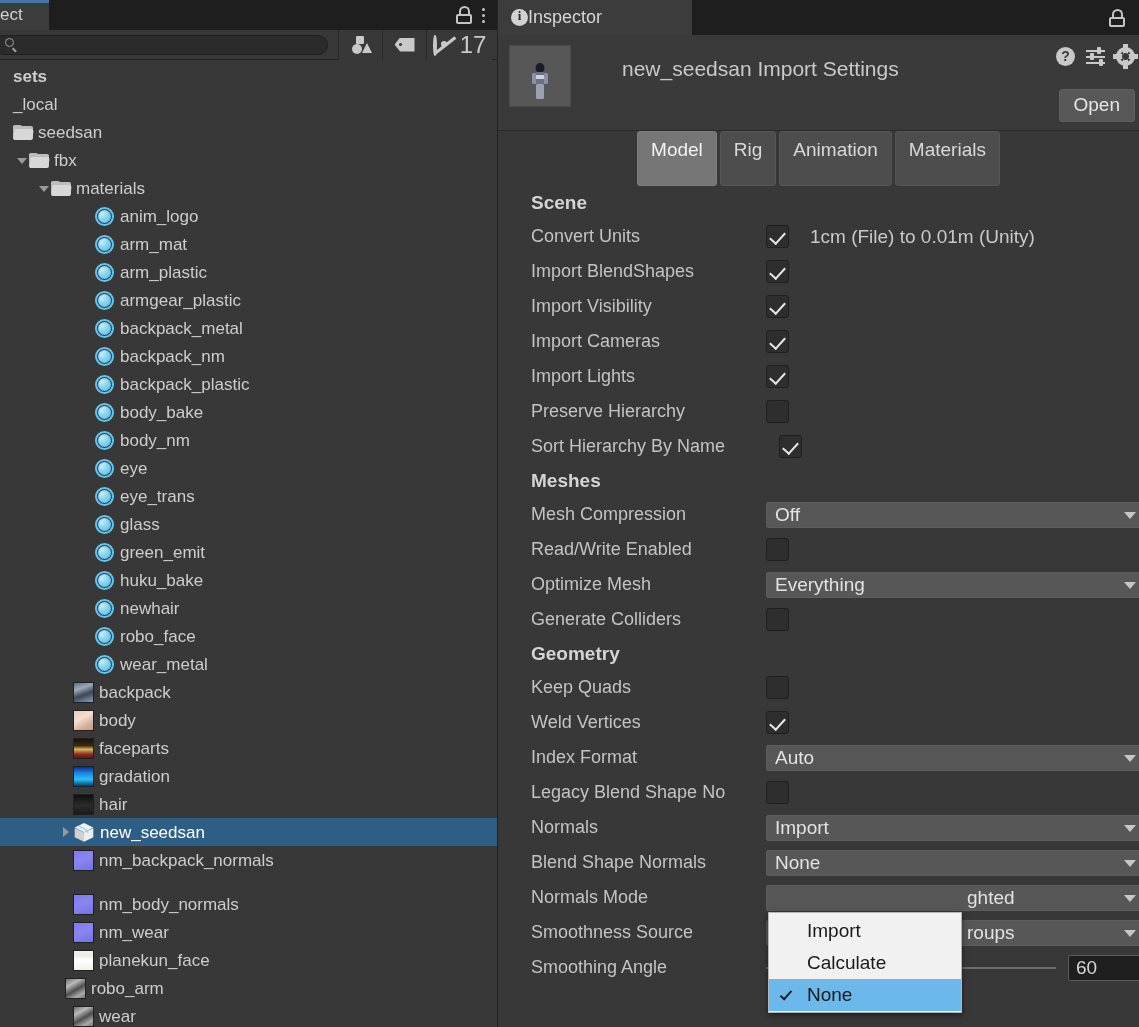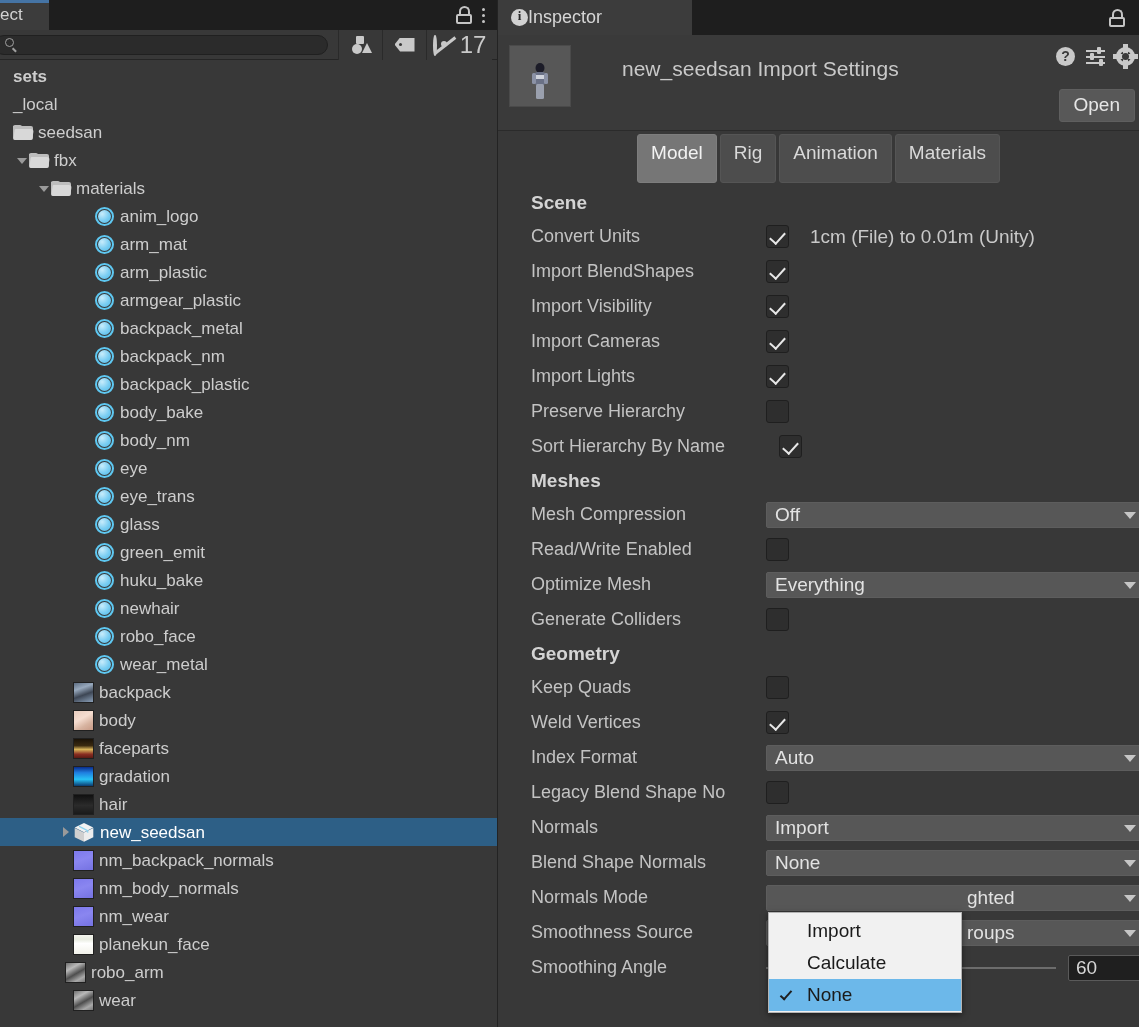--- a/index.html
+++ b/index.html
@@ -189,21 +189,21 @@
   .ico-gear .t2{position:absolute;left:-3px;top:7px;width:25px;height:5px;background:#c9c9c9;}
   .ico-gear .c{position:absolute;left:6px;top:6px;width:7px;height:7px;border-radius:50%;background:#3a3a3a;z-index:3;}
   .btn-open {
     position: absolute; right: 4px; bottom: 8px;
     background: #585858; color: #e6e6e6; font-size: 19px;
     padding: 4px 14px 5px; border: 1px solid #5f5f5f; border-radius: 3px;
   }
 
   .insp-tabs-row { height: 55px; display:flex; align-items:center; justify-content:center; gap: 3px; background:#383838;}
   .mtab {
-    background:#4d4d4d; color:#d9d9d9; font-size:19px; padding: 7px 13px 18px;
+    background:#4d4d4d; color:#d9d9d9; font-size:19px; padding: 7px 13px 24px;
     border-radius: 3px; border:1px solid #555;
   }
   .mtab.active { background:#767676; color:#f2f2f2; border-color:#7d7d7d;}
 
   .insp-body { flex: 1; position: relative; overflow: hidden; padding-left: 33px; }
   .sec-title { color:#d4d4d4; font-size:19px; font-weight:bold; height:33px; display:flex; align-items:center;}
   .prow { height: 35px; display: flex; align-items: center; position: relative; }
   .plabel { color:#c3c3c3; font-size:18px; width:235px; flex:none; white-space:nowrap; overflow:hidden; }
   .ctrl { position:relative; flex:1; display:flex; align-items:center; height:100%; }
   .cb {
@@ -457,21 +457,21 @@
               <path d="M6 3.6 L15.3 8.2 L15.3 11 L13.8 10.3 L13.8 8.9 L6 5 Z" fill="#8fd4f0"></path>
             </svg>
           </span>
           <span class="row-label">new_seedsan</span>
         </div>
         <div class="row" style="padding-left: 60px;">
           <span class="tw"></span>
           <span class="ico-tex" style="background: linear-gradient(160deg, rgb(125, 121, 236) 0%, rgb(138, 134, 240) 45%, rgb(117, 114, 226) 100%);"></span>
           <span class="row-label">nm_backpack_normals</span>
         </div>
-        <div class="row" style="padding-left: 60px;">
+        <div class="row" style="padding-left: 60px; margin-top: 16px;">
           <span class="tw"></span>
           <span class="ico-tex" style="background: linear-gradient(160deg, rgb(125, 121, 236) 0%, rgb(138, 134, 240) 45%, rgb(117, 114, 226) 100%);"></span>
           <span class="row-label">nm_body_normals</span>
         </div>
         <div class="row" style="padding-left: 60px;">
           <span class="tw"></span>
           <span class="ico-tex" style="background: linear-gradient(160deg, rgb(125, 121, 236) 0%, rgb(138, 134, 240) 45%, rgb(117, 114, 226) 100%);"></span>
           <span class="row-label">nm_wear</span>
         </div>
         <div class="row" style="padding-left: 60px;">

